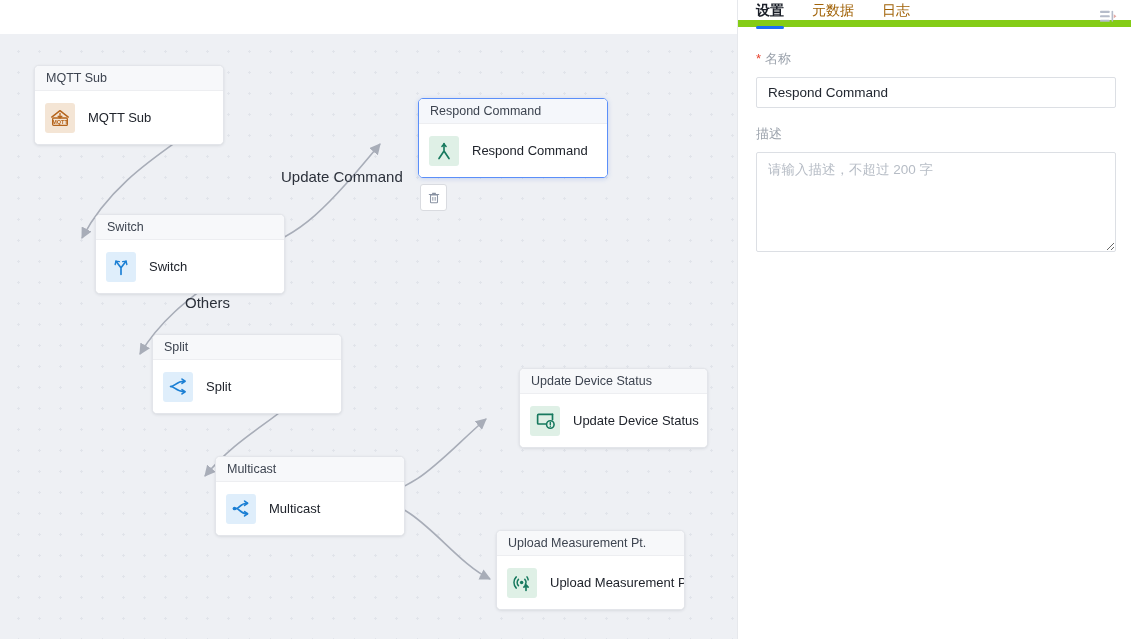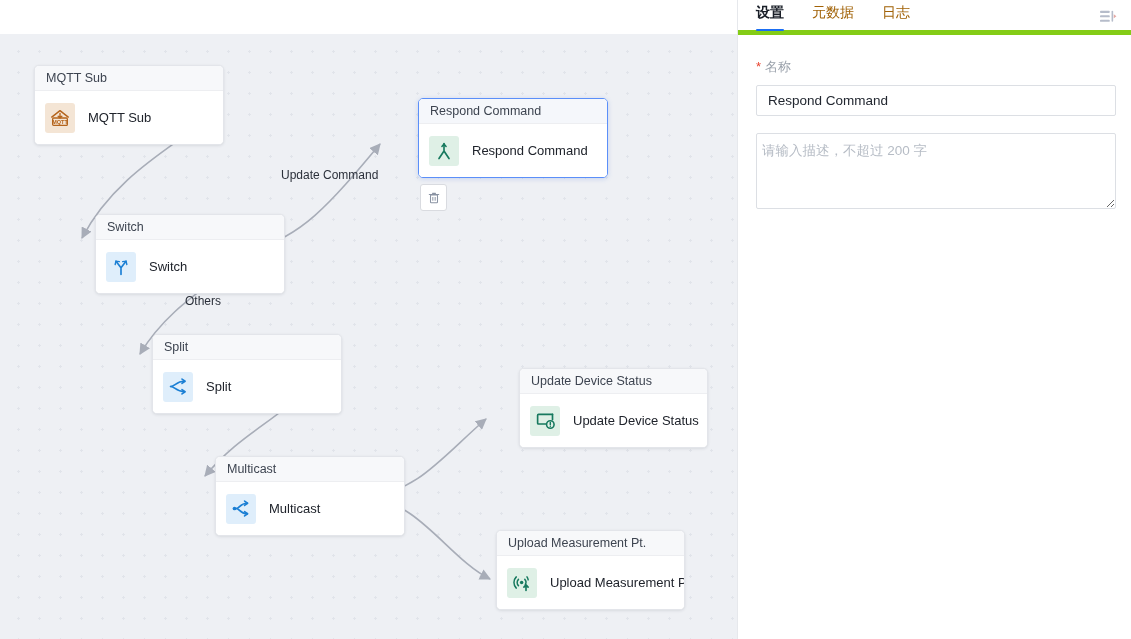--- a/index.html
+++ b/index.html
@@ -73,21 +73,21 @@
     color: #20242c;
     white-space: nowrap;
   }
 
   .ic-mqtt  { background: #f4e5d5; }
   .ic-blue  { background: #dfeefb; }
   .ic-green { background: #dff0e6; }
 
   .edge-label {
     position: absolute;
-    font-size: 12px;
+    font-size: 15px;
     color: #2b303a;
     white-space: nowrap;
     background: transparent;
     text-align: right;
   }
 
   .delete-btn {
     position: absolute;
     width: 27px; height: 27px;
     background: #ffffff;
@@ -99,25 +99,25 @@
 
   
   #panel {
     position: absolute; right: 0; top: 0;
     width: 394px; height: 639px;
     background: #ffffff;
     border-left: 1px solid #e6e8ec;
   }
   #panel-tabs {
     position: relative;
-    height: 35px;
+    height: 27px;
     display: flex;
-    align-items: flex-end;
+    align-items: center;
     padding: 0 0 0 18px;
-    border-bottom: 5px solid #84cc16;
+    border-bottom: 7px solid #84cc16;
   }
   .tab {
     font-size: 14px;
     color: #a16207;
     margin-right: 28px;
     line-height: 34px;
     height: 35px;
     cursor: pointer;
     position: relative;
   }
@@ -154,24 +154,24 @@
     border-radius: 2px;
     padding: 0 11px;
     font-size: 13.5px;
     color: #222730;
     font-family: "Liberation Sans", sans-serif;
     outline: none;
     background: #fff;
   }
   .text-area {
     width: 360px;
-    height: 76px;
+    height: 100px;
     border: 1px solid #dcdfe4;
     border-radius: 2px;
-    padding: 8px 5px;
+    padding: 8px 11px;
     font-size: 13.5px;
     color: #222730;
     font-family: "Liberation Sans", sans-serif;
     outline: none;
     resize: vertical;
     background: #fff;
   }
   .text-area::placeholder { color: #b6bcc5; }
   .text-input::placeholder { color: #b6bcc5; }
 </style>
@@ -353,19 +353,22 @@
 
       <div class="field">
         <div class="field-label">
           <span class="req-star">*</span>
           <span>名称</span>
         </div>
         <input class="text-input" type="text" value="Respond Command" style="">
       </div>
 
       <div class="field">
+        <div class="field-label">
+          <span>描述</span>
+        </div>
         <textarea class="text-area" placeholder="请输入描述，不超过 200 字" style=""></textarea>
       </div>
 
     </div>
   </div>
 
 </div>
 
 </body></html>

